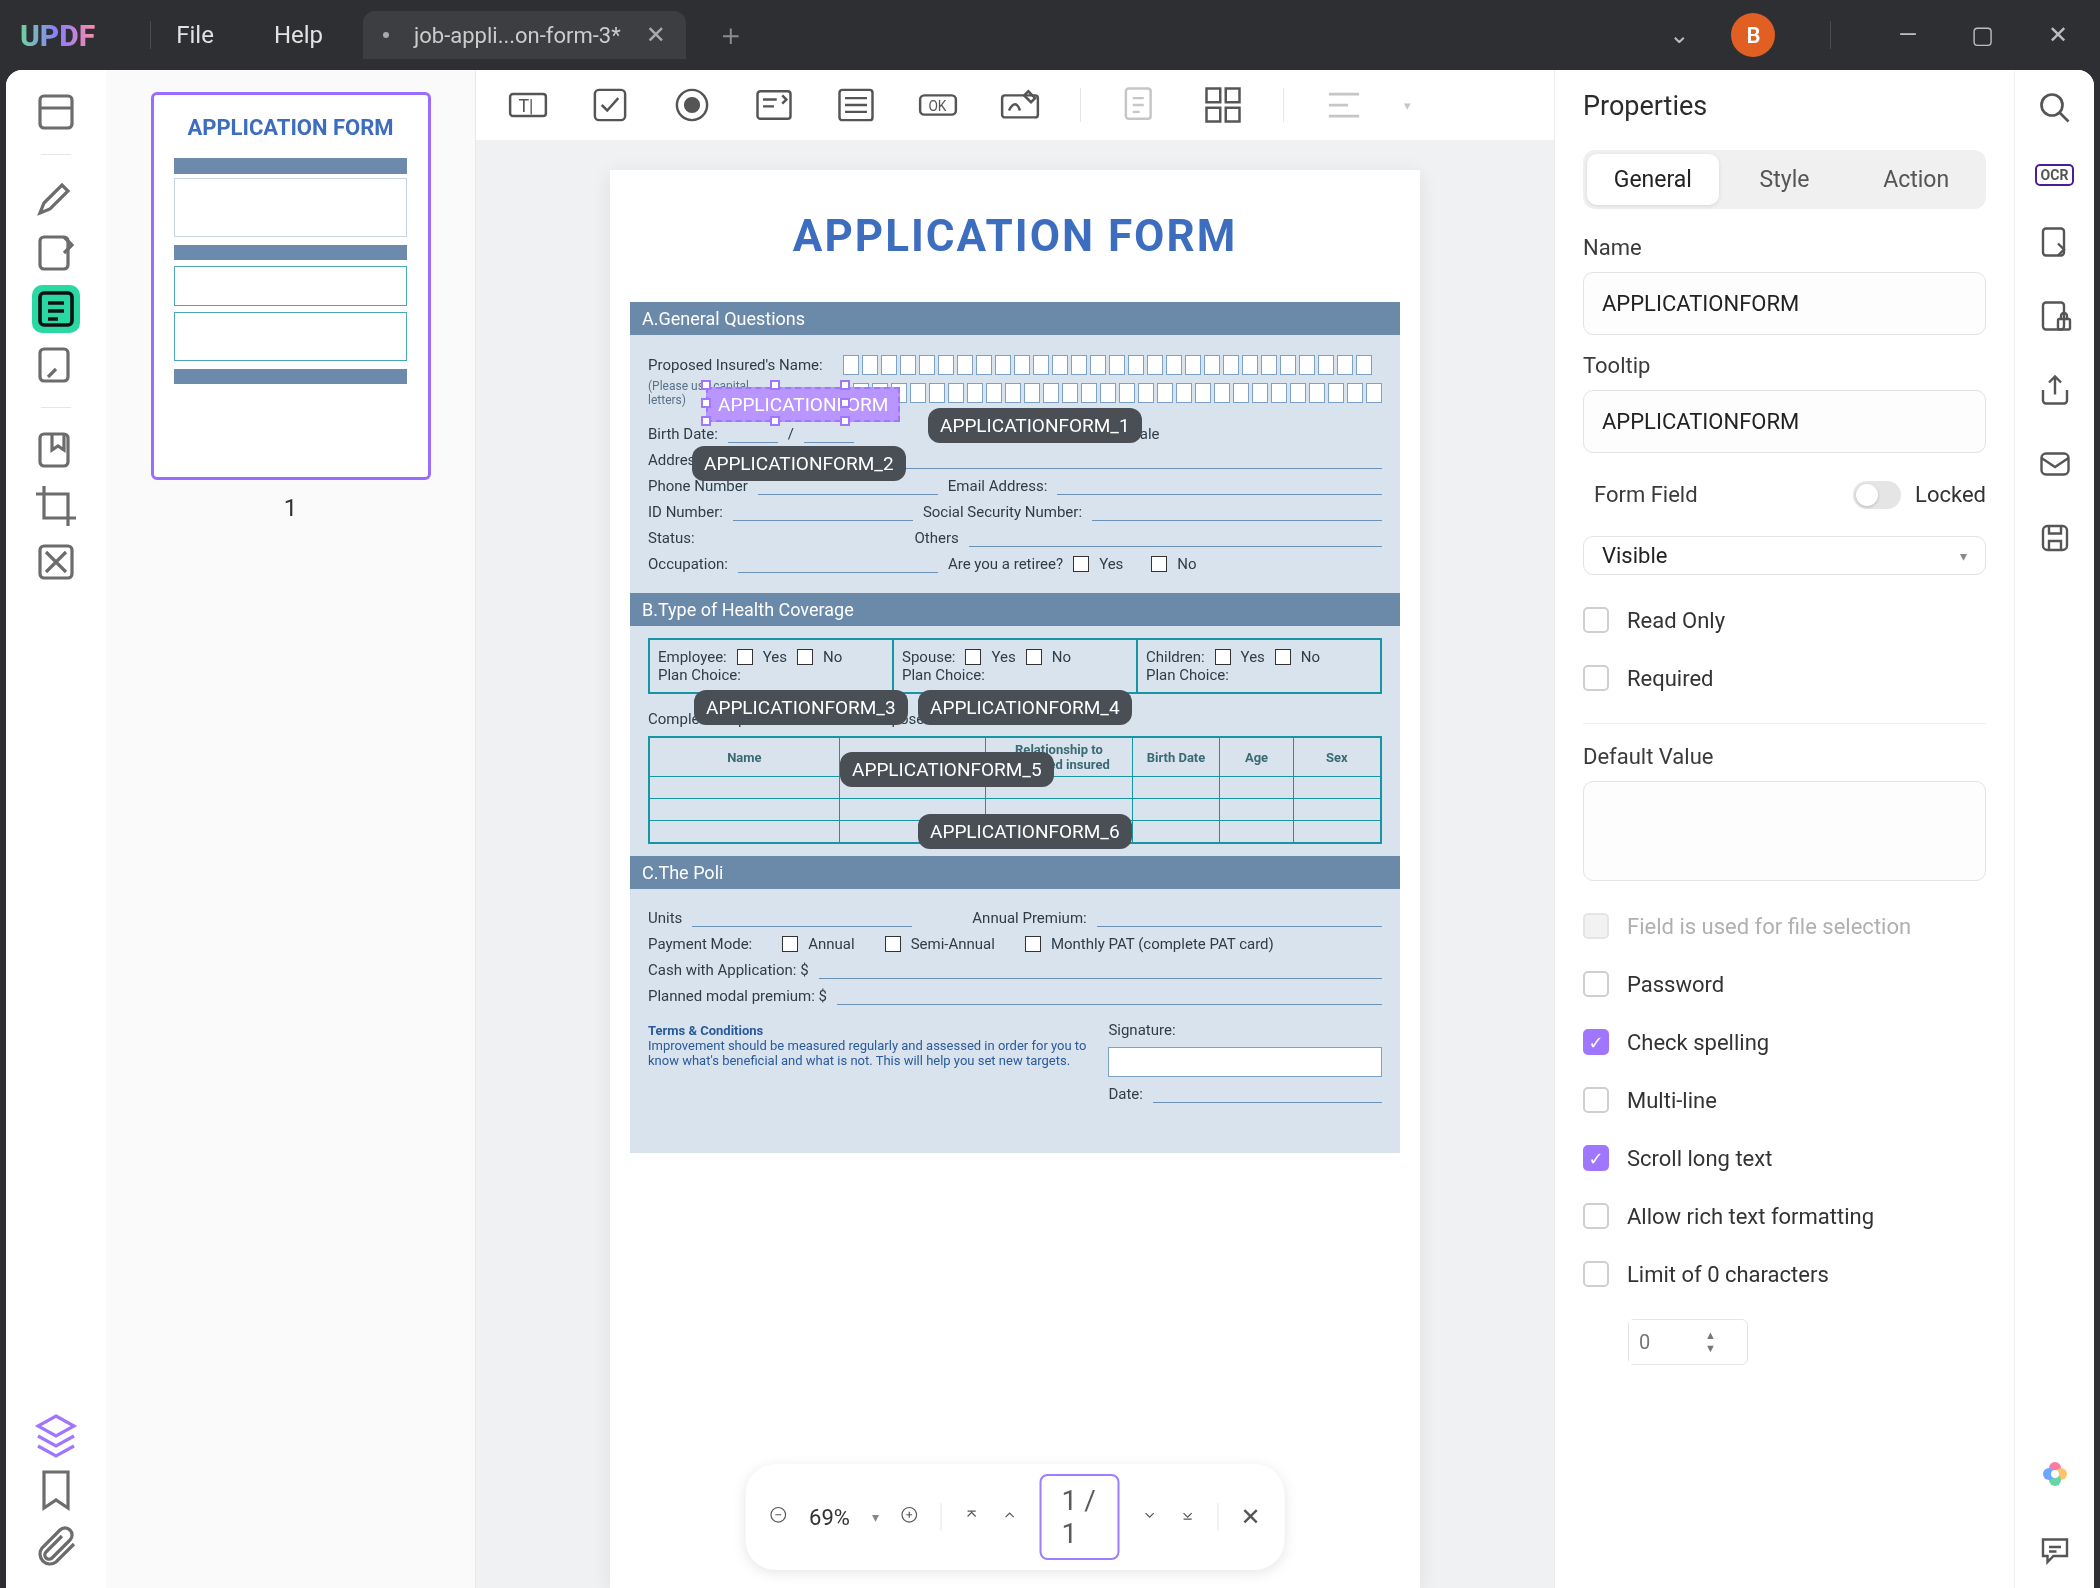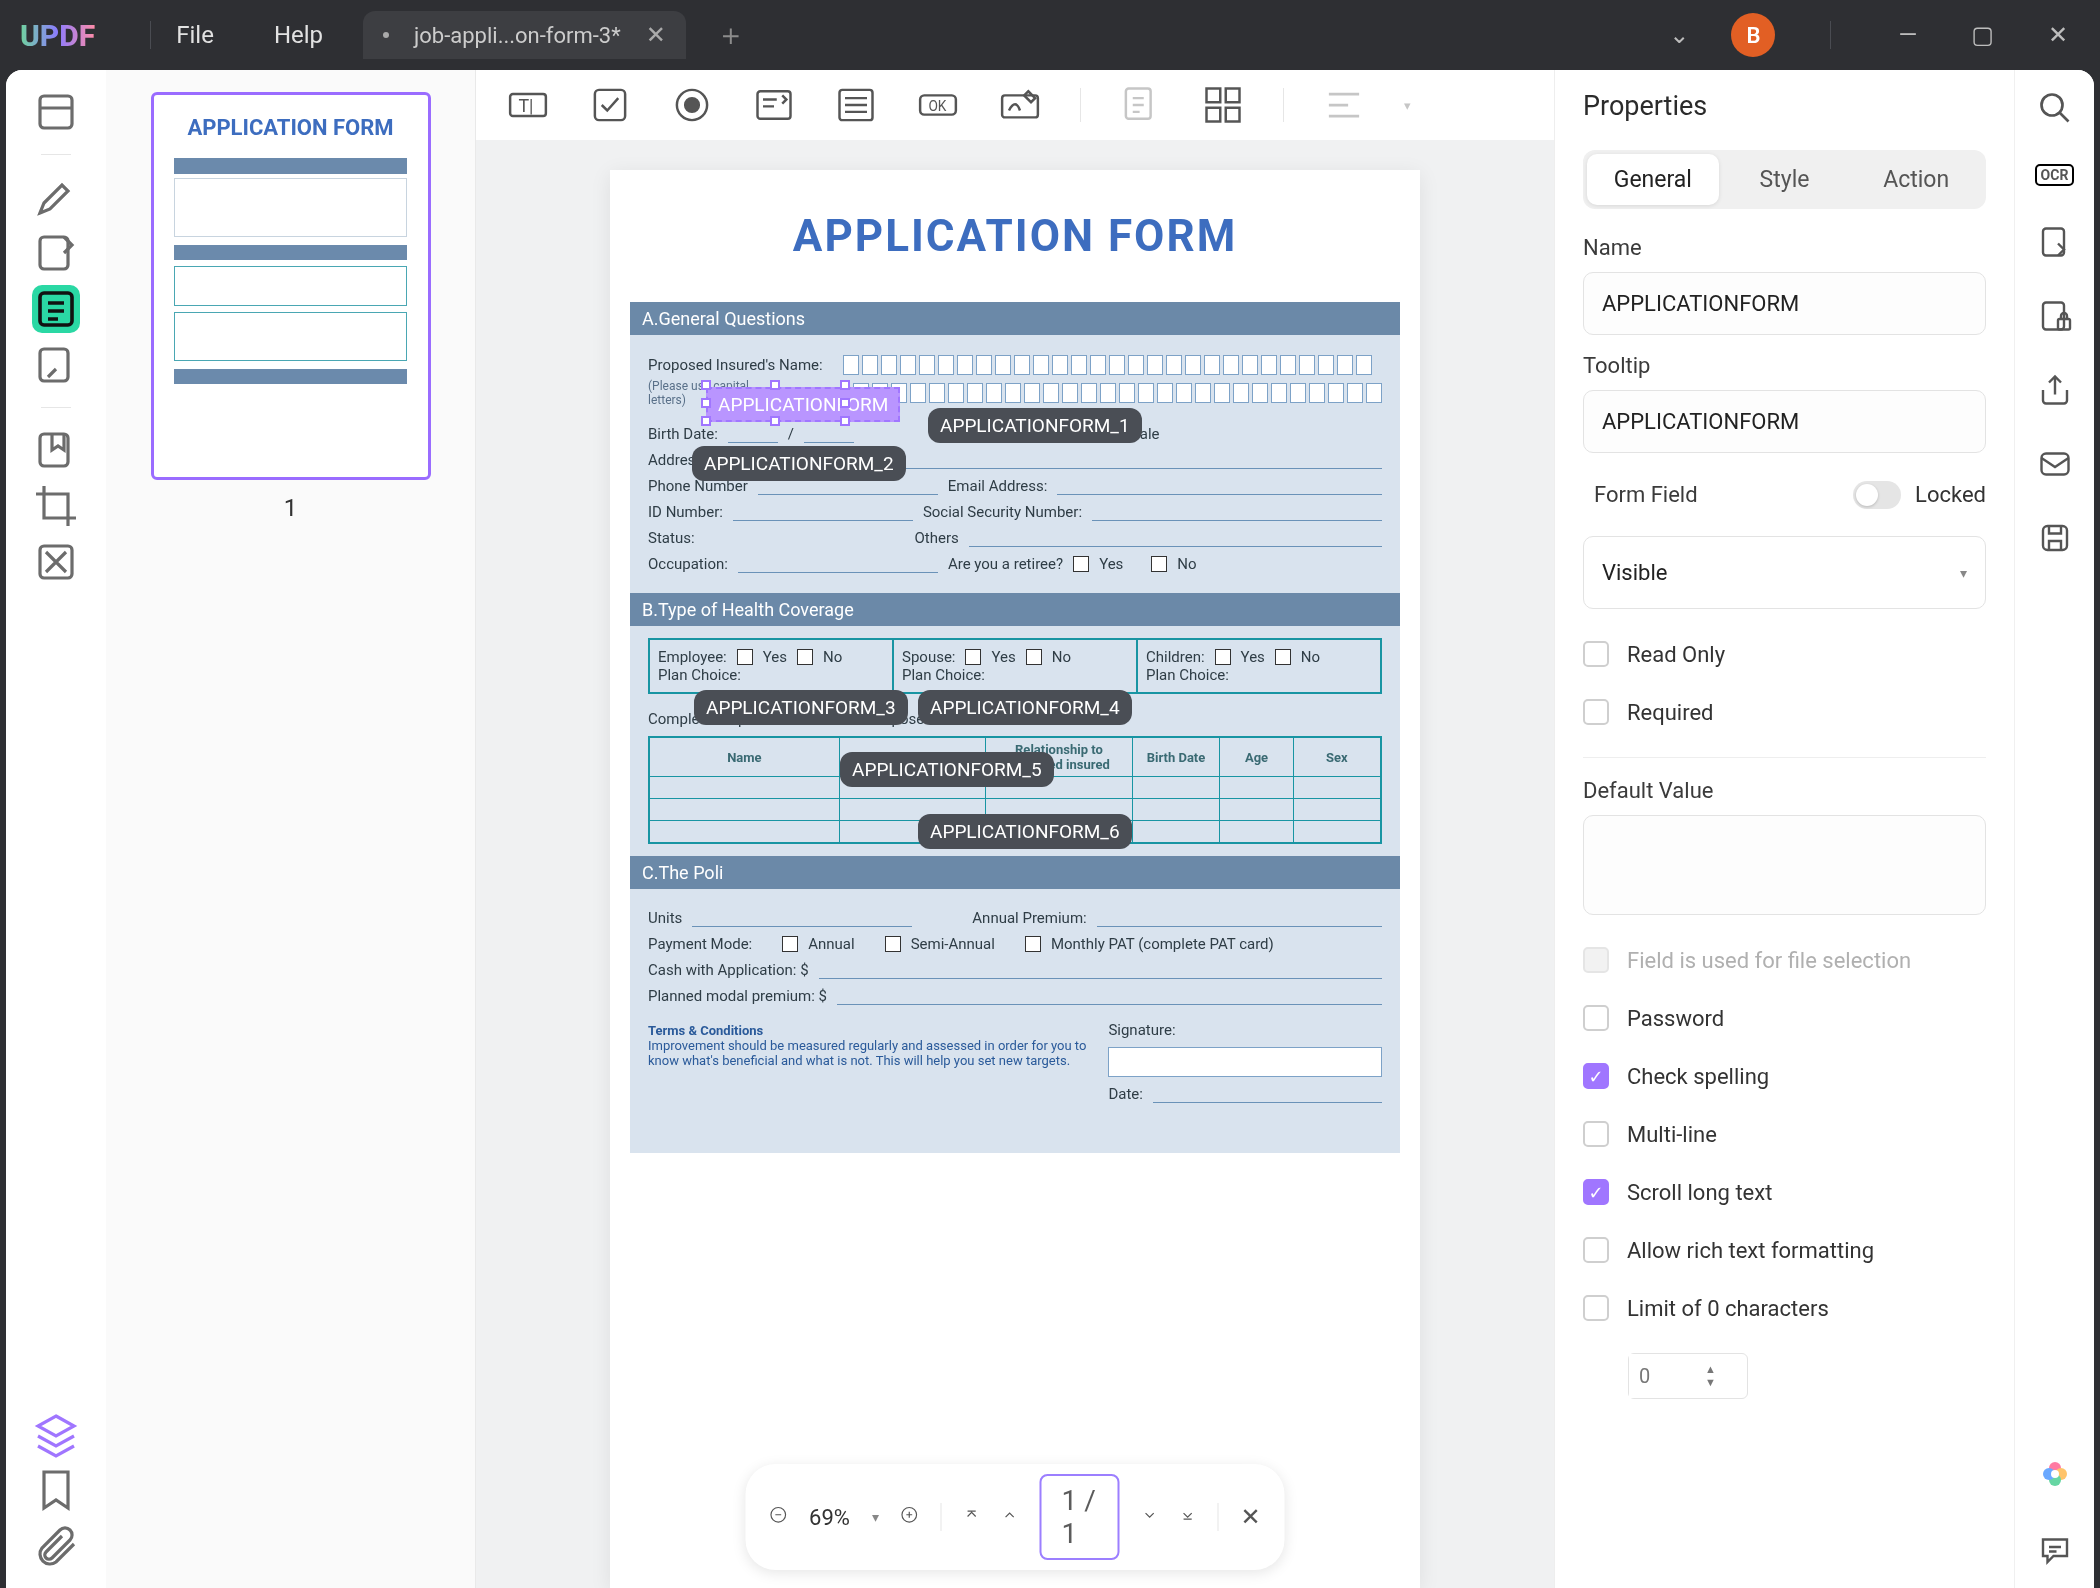--- a/index.html
+++ b/index.html
@@ -82,40 +82,40 @@
 .propshdr { font-size:27px; color:#2b2b2b; margin-bottom:28px; }
 .tabs { display:flex; background:#f0f0f0; border-radius:12px; padding:4px; margin-bottom:26px; }
 .tabs .t { flex:1; text-align:center; padding:12px 0; font-size:23px; color:#555; border-radius:10px; cursor:pointer; }
 .tabs .t.active { background:#fff; color:#222; box-shadow:0 1px 4px rgba(0,0,0,0.1); }
 .fld { margin-bottom:18px; }
 .fldlbl { font-size:22px; color:#3b3b3b; margin-bottom:12px; }
 .txtin { width:100%; border:1px solid #e3e3e3; border-radius:10px; padding:18px 18px; font-size:22px; color:#222; background:#fdfdfd; }
 .ffrow { display:flex; align-items:center; justify-content:space-between; margin-bottom:18px; }
 .toggle { width:48px; height:28px; background:#e5e5e5; border-radius:14px; position:relative; cursor:pointer; }
 .toggle::after { content:''; position:absolute; width:22px; height:22px; background:#fff; border-radius:50%; top:3px; left:3px; box-shadow:0 1px 3px rgba(0,0,0,0.2); }
-.sel { width:100%; border:1px solid #e3e3e3; border-radius:10px; padding:23px 18px; font-size:22px; color:#222; display:flex; justify-content:space-between; align-items:center; cursor:pointer; }
+.sel { width:100%; border:1px solid #e3e3e3; border-radius:10px; padding:6px 18px; font-size:22px; color:#222; display:flex; justify-content:space-between; align-items:center; cursor:pointer; }
 .cbrow { display:flex; align-items:center; gap:18px; margin:32px 0; }
 .cb { width:26px; height:26px; border:2px solid #cfcfcf; border-radius:5px; cursor:pointer; display:flex; align-items:center; justify-content:center; }
 .cb.chkd { background:#a076ff; border-color:#a076ff; }
 .cb.chkd::after { content:'✓'; color:#fff; font-size:18px; }
 .cb.dis { background:#f2f2f2; border-color:#e5e5e5; }
 .cbrow .clab { font-size:22px; color:#333; }
 .cbrow.dis .clab { color:#b0b0b0; }
 .propdiv { height:1px; background:#eee; margin:20px 0; }
 .txtarea { width:100%; height:100px; border:1px solid #e3e3e3; border-radius:10px; background:#fdfdfd; }
 .limin { display:flex; align-items:center; border:1px solid #e3e3e3; border-radius:6px; width:120px; margin-left:45px; margin-top:10px; }
 .limin input { border:none; width:70px; padding:10px; font-size:20px; color:#777; }
 .limin .stepr { display:flex; flex-direction:column; }
 .limin .ar { font-size:11px; color:#777; cursor:pointer; padding:0 6px; }
 
 
 .rtool { width:80px; background:#fff; border-left:1px solid #f0f0f0; display:flex; flex-direction:column; align-items:center; padding:20px 0; gap:38px; }
 .rtool .ico { color:#555; cursor:pointer; }
 .rtool .spacer { flex:1; }
-.ocrbadge { border:2px solid #000000; border-radius:5px; font-size:14px; font-weight:700; padding:1px 4px; color:#555; }
+.ocrbadge { border:2px solid #4c1d95; border-radius:5px; font-size:14px; font-weight:700; padding:1px 4px; color:#555; }
 .flower { width:32px; height:32px; }
 
 svg { width:100%; height:100%; }
 </style>
 </head>
 <body>
 
 <div class="app">
 
   <div class="titlebar">

